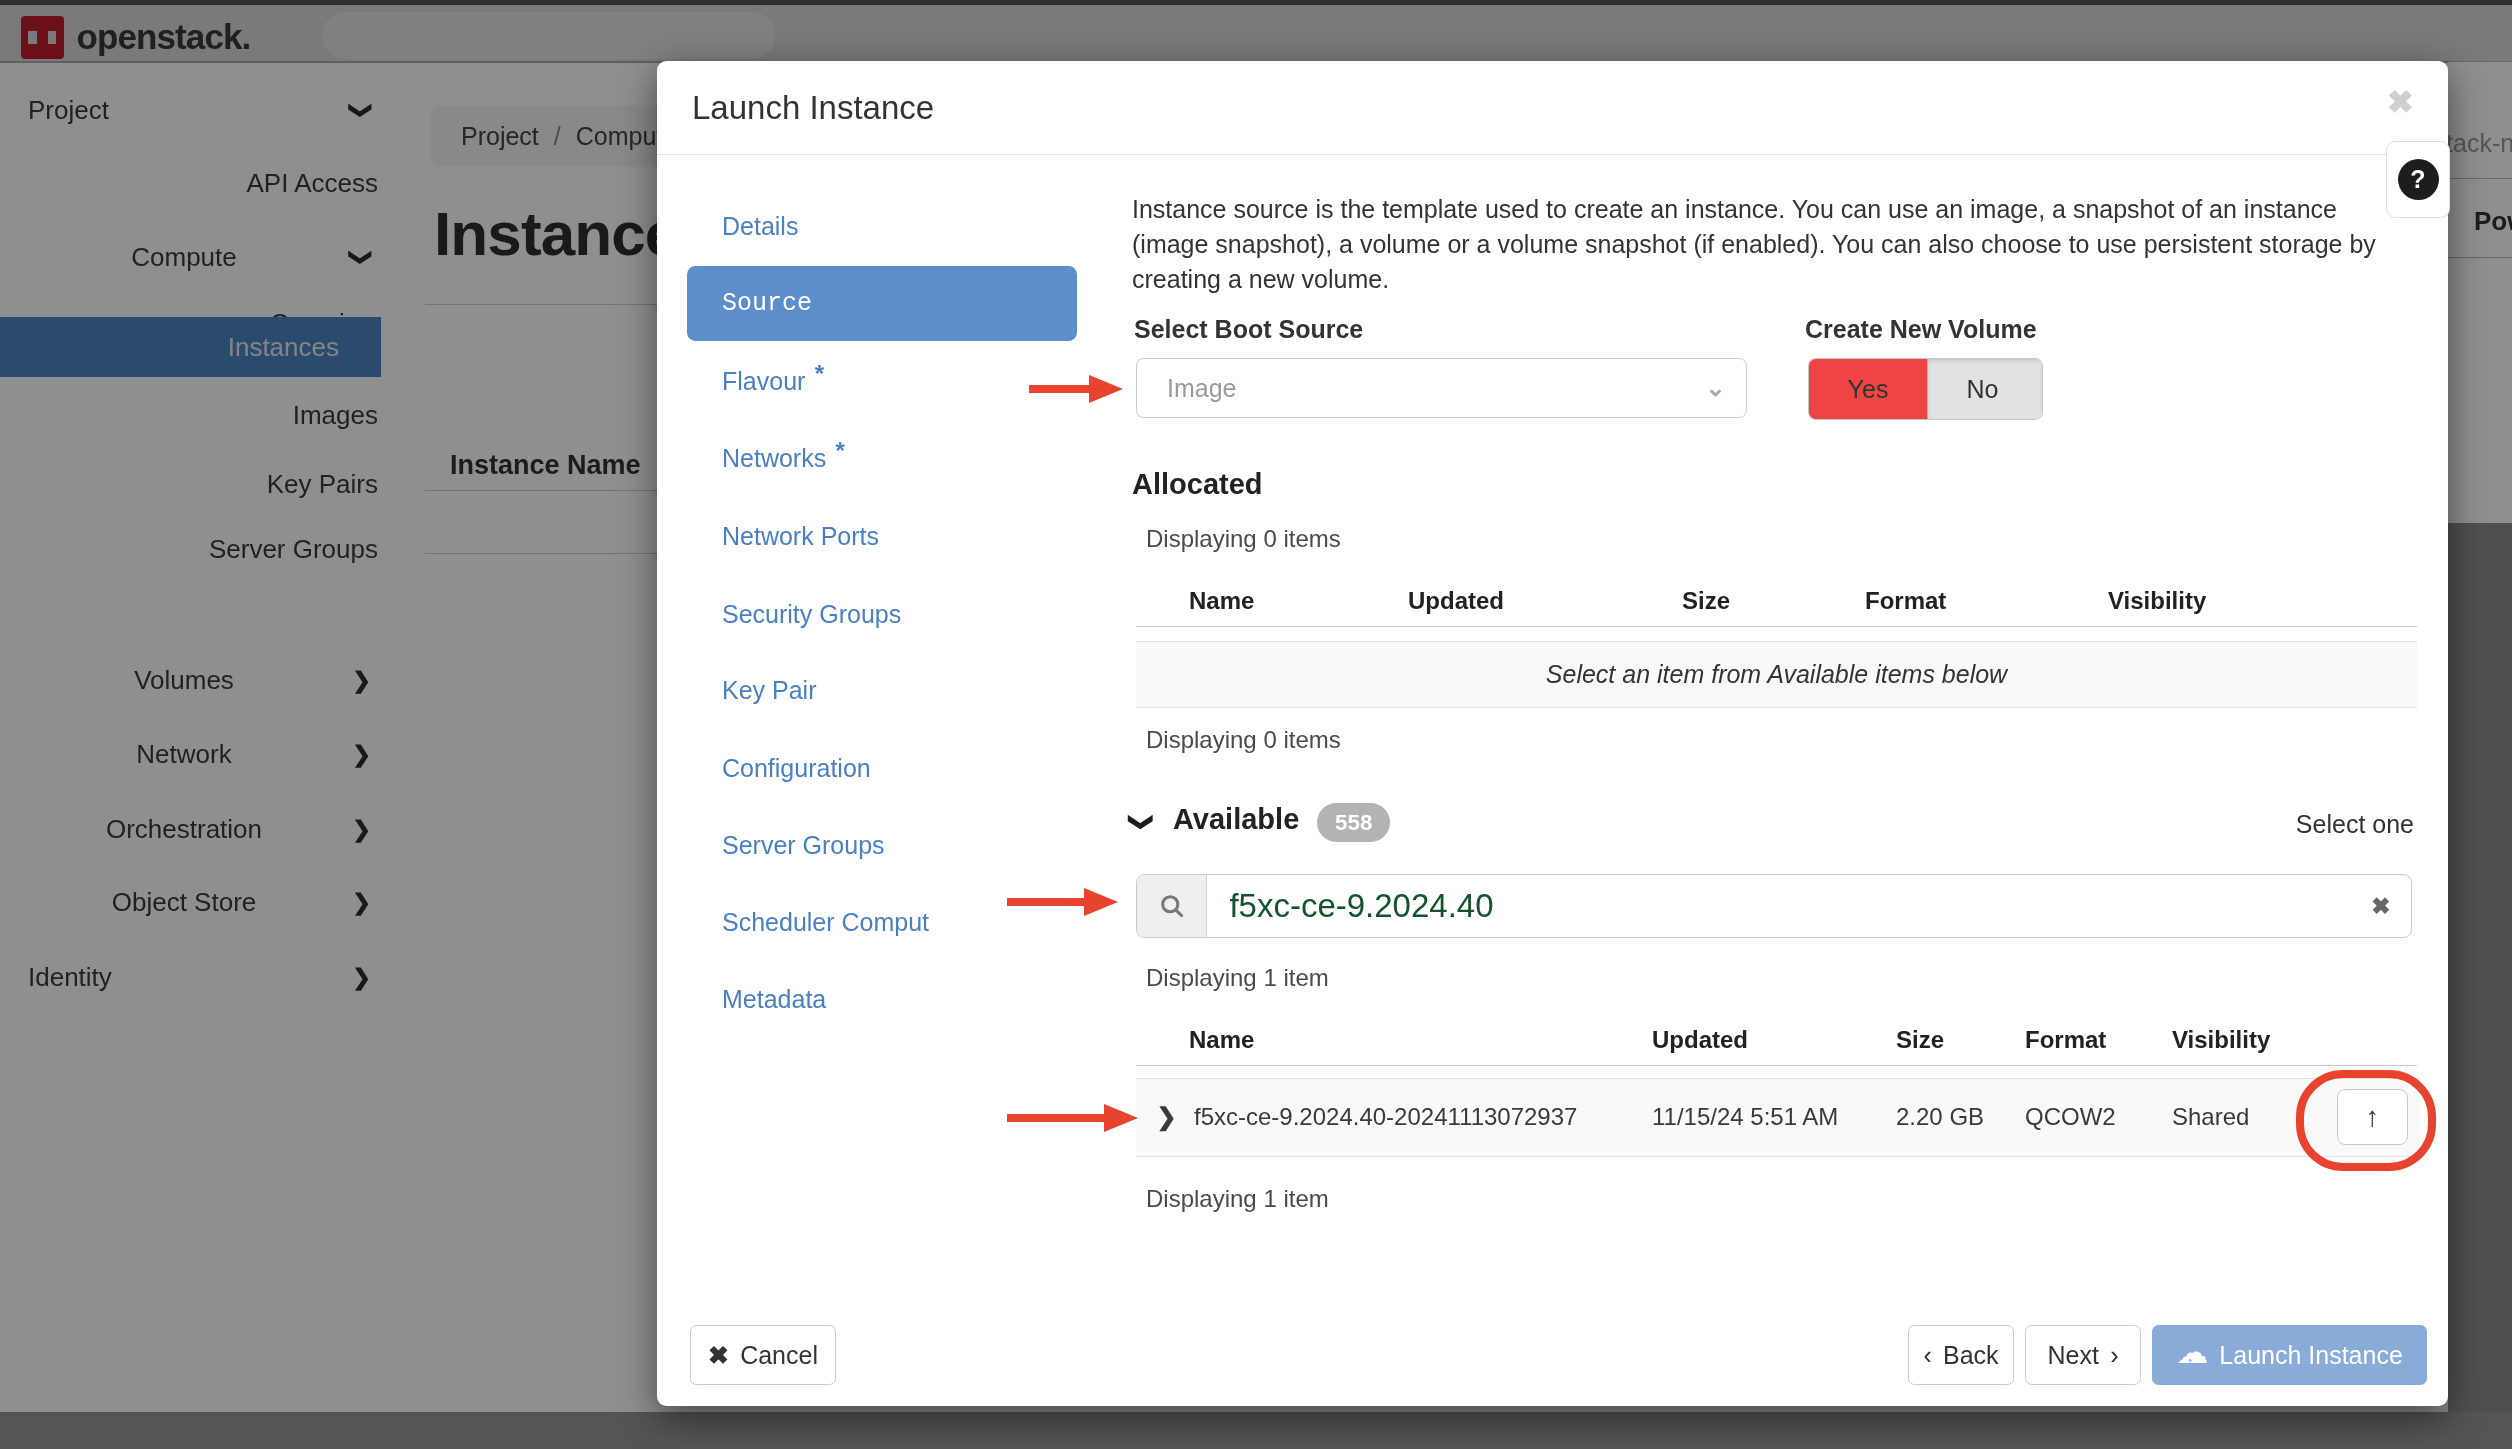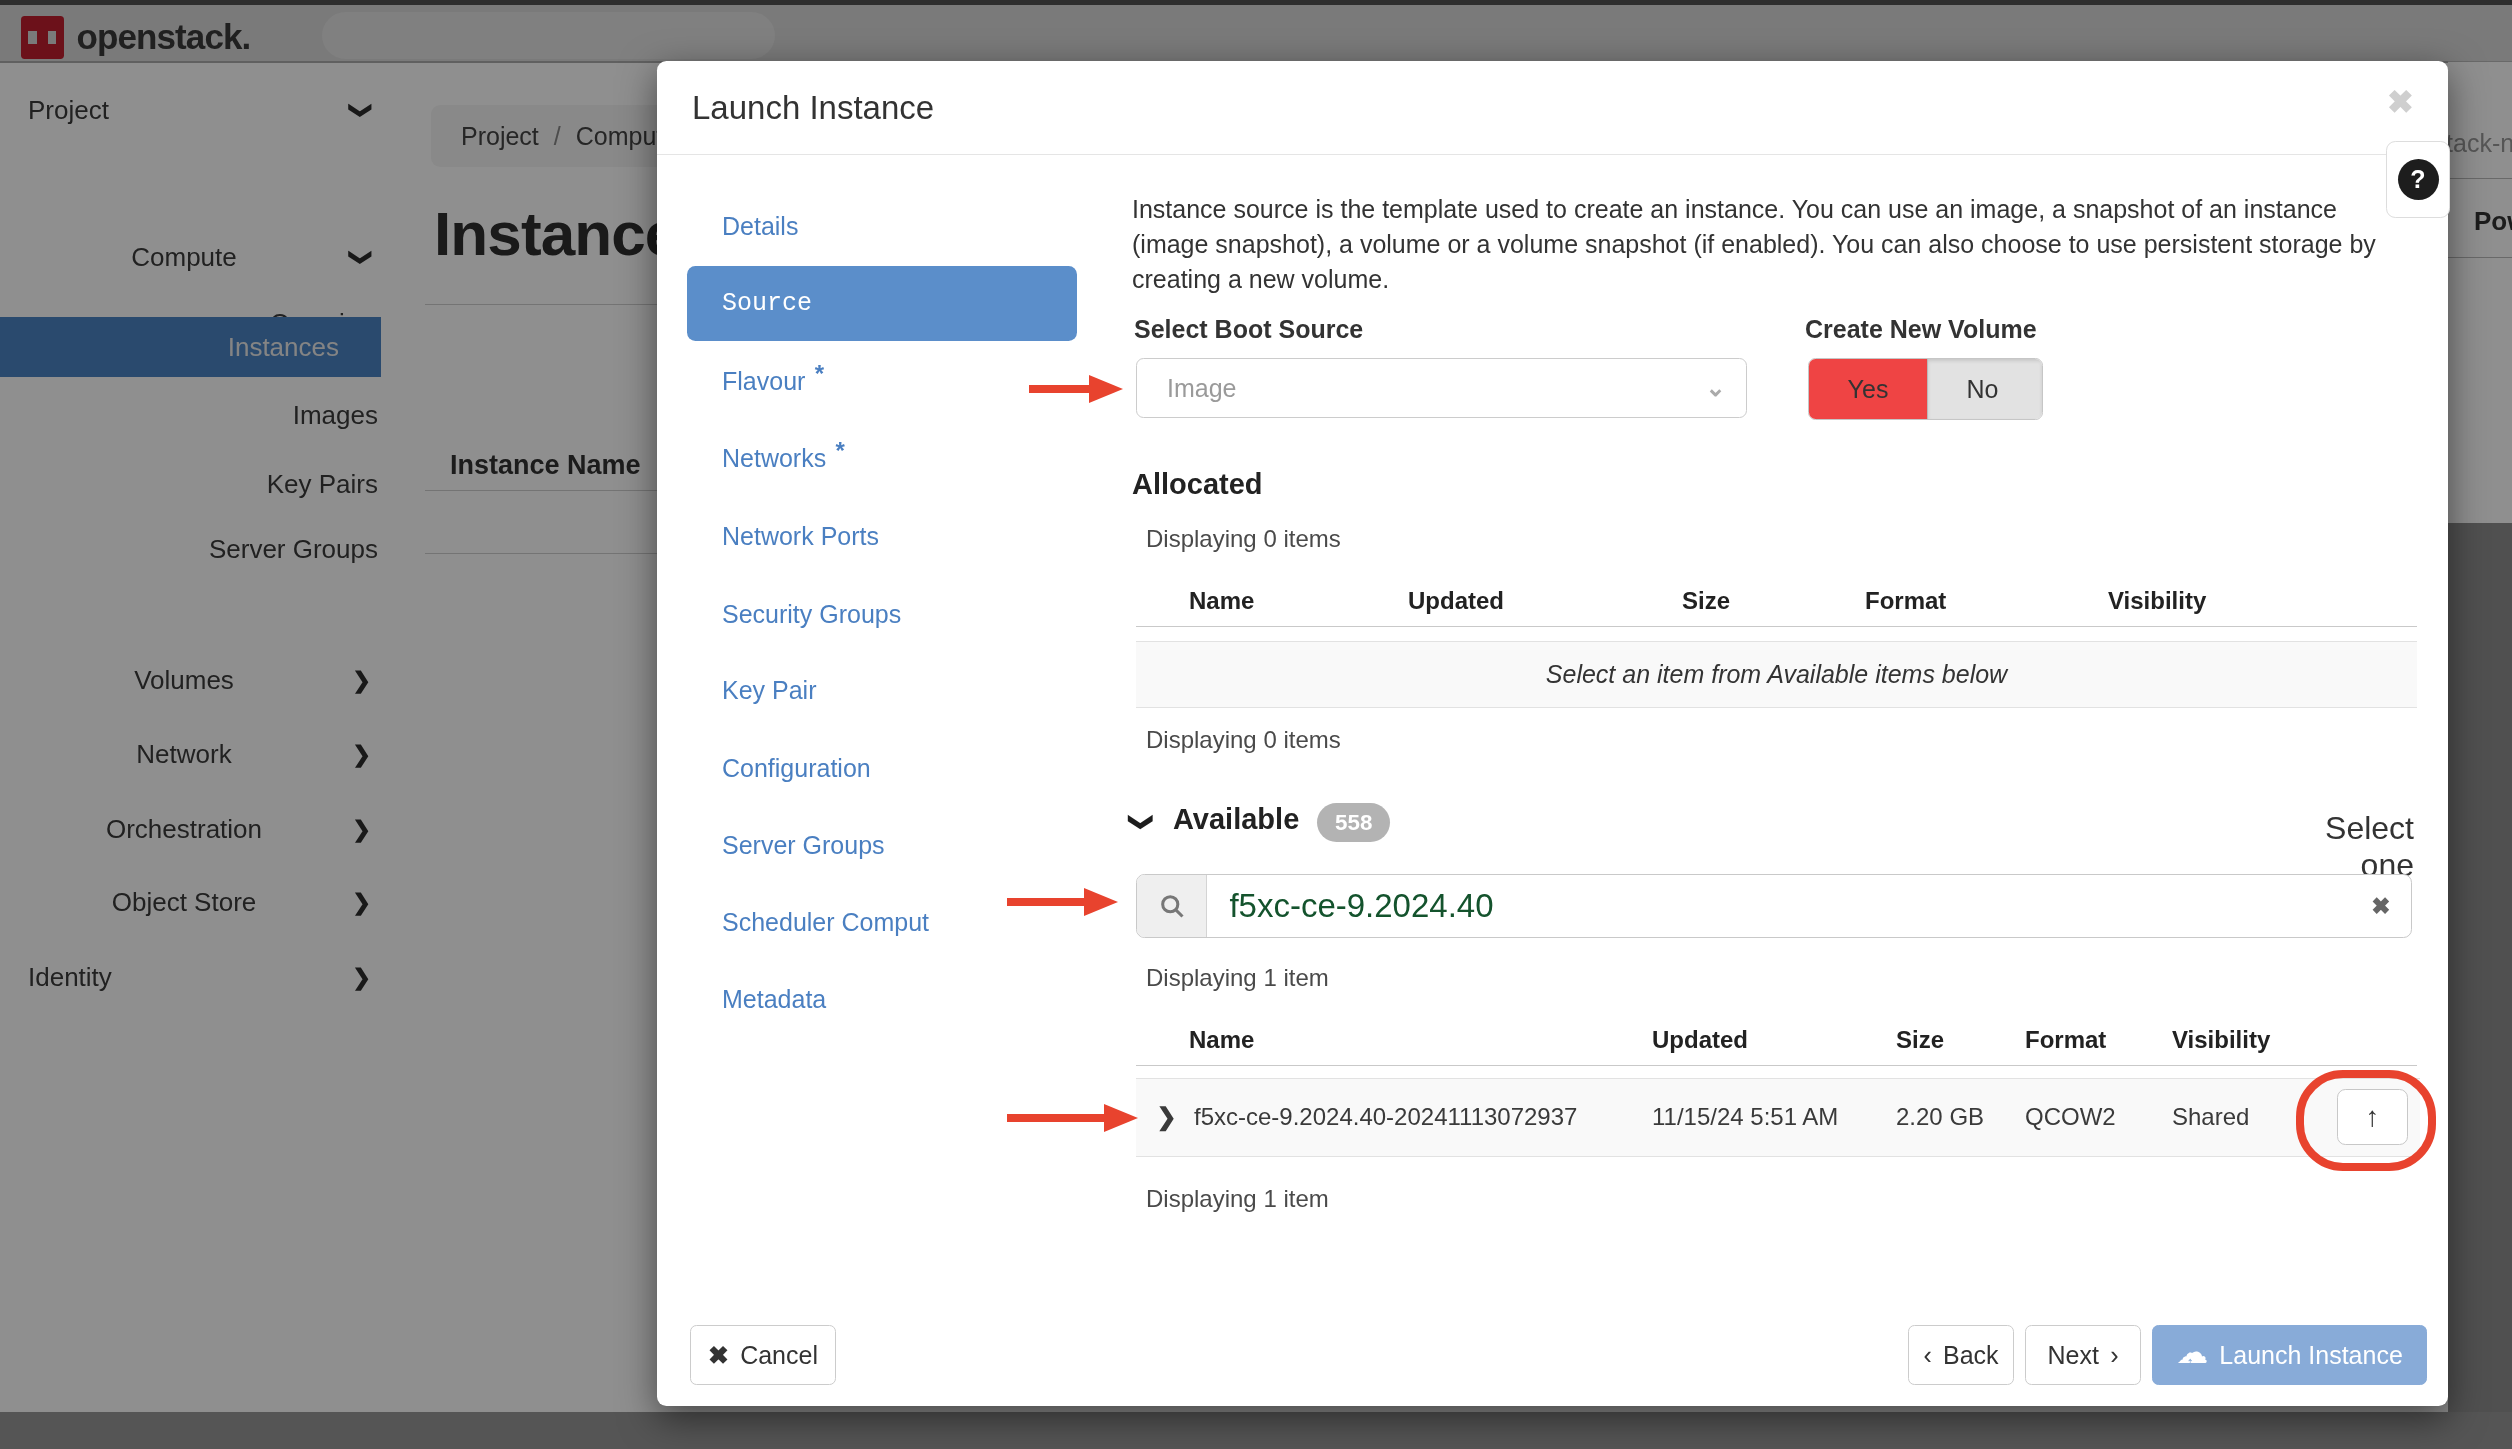--- a/index.html
+++ b/index.html
@@ -80,21 +80,21 @@
   .displaying{position:absolute;font-size:24px;color:#4a4a4a;}
   .th{position:absolute;font-size:24px;font-weight:bold;color:#222;white-space:nowrap;}
   .tcell{position:absolute;font-size:24px;color:#3a3a3a;white-space:nowrap;}
   .tbl-line{position:absolute;border-top:1.9px solid #c9c9c9;}
   .tbl-row{position:absolute;background:#f9f9f9;border-top:1.9px solid #e2e2e2;border-bottom:1.9px solid #e2e2e2;}
   #alloc-empty{display:flex;align-items:center;justify-content:center;font-style:italic;font-size:25px;color:#333;}
 
   #avail-chev{left:475px;top:747px;font-size:24px;font-weight:bold;color:#1d1d1d;transform:rotate(90deg);}
   #avail-badge{left:660px;top:742px;background:#b3b3b3;color:#fff;font-size:22.4px;font-weight:bold;
       border-radius:20.5px;padding:6.5px 18px;}
-  #select-one{left:1608px;top:749px;width:149px;text-align:right;font-size:32px;color:#333;position:absolute;}
+  #select-one{left:1608px;top:749px;width:149px;text-align:right;font-size:25px;color:#333;position:absolute;}
 
   #search{left:479px;top:813px;width:1276px;height:64px;border:1.9px solid #c9c9c9;border-radius:8.4px;background:#fff;
       display:flex;align-items:center;box-sizing:border-box;overflow:hidden;}
   #search-addon{width:69px;align-self:stretch;background:#efefef;border-right:1.9px solid #d4d4d4;
       display:flex;align-items:center;justify-content:center;}
   #search-text{flex:1;padding-left:22.4px;font-size:33px;color:#14532d;}
   #search-clear{padding-right:20.5px;font-size:23px;font-weight:bold;color:#666;cursor:pointer;}
 
   #item-btn{left:1680px;top:1028px;width:69px;height:54px;background:#fff;border:1.9px solid #c8c8c8;border-radius:8.4px;
       display:flex;align-items:center;justify-content:center;font-size:28px;font-weight:bold;color:#333;cursor:pointer;}
@@ -124,20 +124,23 @@
     <div class="abs" id="logo">
       <div id="logo-mark"></div>
       <div id="logo-text">openstack.</div>
     </div>
     <div class="abs" id="nav-pill"></div>
   </div>
 
   <div class="sb-row lvl1" style="top:84px;">
     <span class="sb-label">Project</span>
     <span class="sb-chev down">❯</span>
+  </div>
+  <div class="sb-row lvl3" style="top:157px;">
+    <span class="sb-label">API Access</span>
   </div>
   <div class="sb-row lvl2" style="top:231px;">
     <span class="sb-label">Compute</span>
     <span class="sb-chev down">❯</span>
   </div>
   <div class="sb-row lvl3" style="top:297px;">
     <span class="sb-label">Overview</span>
   </div>
   <div class="sb-row lvl3" id="sb-active">
     <span class="sb-label">Instances</span>

